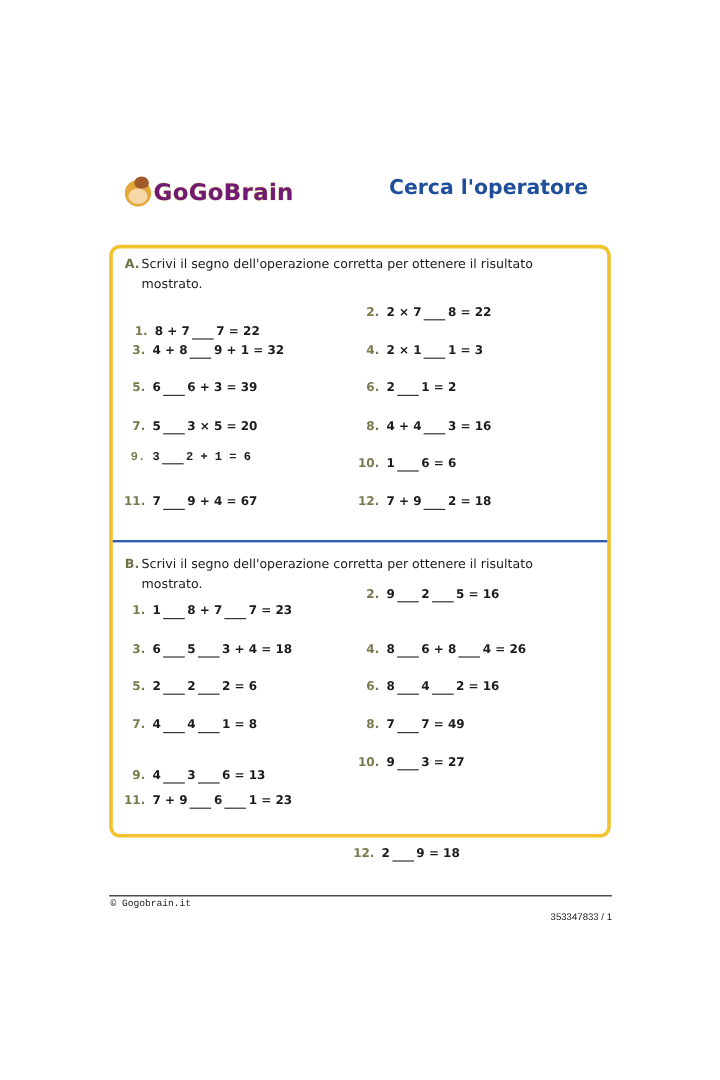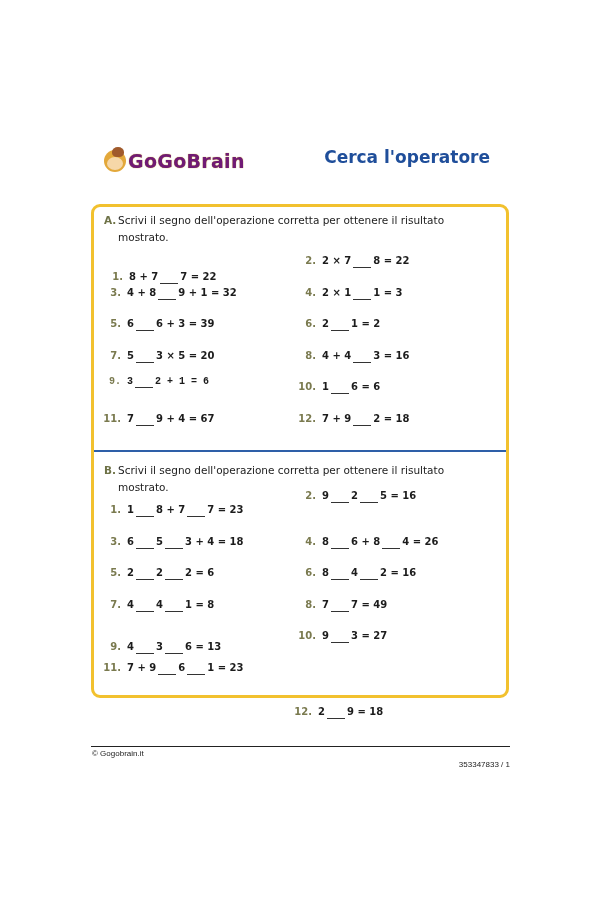--- a/index.html
+++ b/index.html
@@ -22,21 +22,21 @@
   .sec-a { top: 5px; }
   .sec-b { top: 255px; }
   .instr { position: relative; padding-left: 24px; font-size: 10.5px; line-height: 17px; color: #1c1c1c; width: 370px; }
   .instr .letter { position: absolute; left: 10px; top: 0; color: #6e7247; font-weight: bold; }
 
   .q { position: absolute; font-size: 10px; font-weight: bold; white-space: nowrap; color: #1c1c1c; }
   .q .num { display: inline-block; width: 22px; text-align: right; margin-right: 6px; color: #7a7a4f; }
   .blank { display: inline-block; width: 18px; border-bottom: 1.2px solid #333; height: 11px; vertical-align: -4px; margin: 0 2px; }
 
   .footer-line { position: absolute; left: 91px; top: 746px; width: 419px; height: 1px; background: #222; }
-  .footer-left { position: absolute; left: 92px; top: 749px; font-family: Liberation Sans, sans-serif; font-size: 8px; color: #222; }
+  .footer-left { position: absolute; left: 92px; top: 749px; font-family: Liberation Mono, monospace; font-size: 8px; color: #222; }
   .footer-right { position: absolute; right: 90px; top: 749px; font-family: "Liberation Sans", sans-serif; font-size: 8px; color: #222; margin-top: 11px; }
 </style>
 </head>
 <body>
 
 <div class="header">
   <div class="logo">
     <span class="logo-face"></span>
     <span class="logo-text">GoGoBrain</span>
   </div>

